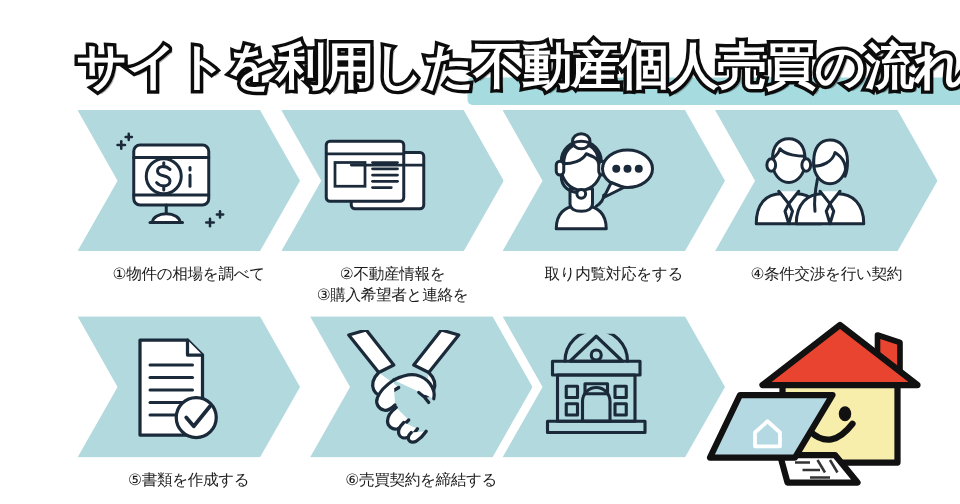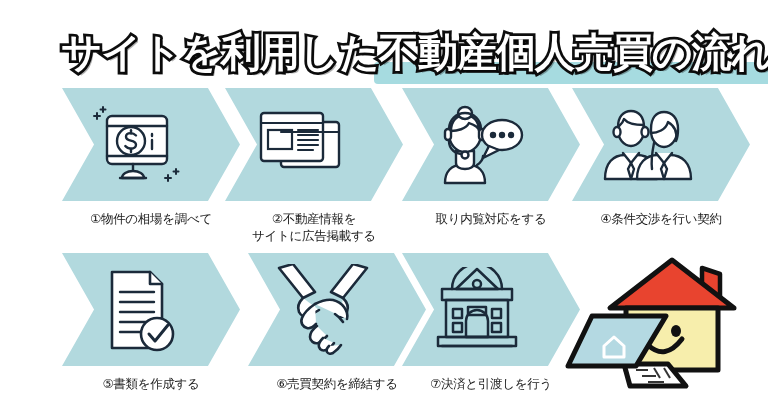--- a/index.html
+++ b/index.html
@@ -161,21 +161,21 @@
             <line x1="47" y1="35" x2="67" y2="35"></line>
             <line x1="47" y1="40" x2="67" y2="40"></line>
             <line x1="47" y1="45" x2="62" y2="45"></line>
             <line x1="30" y1="27" x2="88" y2="27"></line>
           </g>
         </svg>
       </div>
     </div>
     <div class="step-label">
       <span class="ln">②不動産情報を</span>
-      <span class="ln">サイトに広告掲載する</span>
+      <span class="ln">③購入希望者と連絡を</span>
     </div>
   </div>
 
   <div class="step" style="left:402px;">
     <div class="chev">
       <div class="icon-wrap">
         <svg width="100" height="88" viewBox="0 0 100 88">
           <g fill="#ffffff" stroke="#1b2a3a" stroke-width="2.4" stroke-linecap="round" stroke-linejoin="round">
             <path d="M18 82c0-12 7-18 16-18h8c9 0 16 6 16 18z"></path>
             <path d="M29 50h18v12c0 4-4 6-9 6s-9-2-9-6z"></path>
@@ -298,23 +298,20 @@
             <rect x="25" y="42" width="9" height="9"></rect>
             <rect x="25" y="56" width="9" height="9"></rect>
             <rect x="64" y="42" width="9" height="9"></rect>
             <rect x="64" y="56" width="9" height="9"></rect>
             <rect x="40" y="40" width="18" height="8"></rect>
             <path d="M38 70V54a11 11 0 0 1 22 0v16z"></path>
           </g>
         </svg>
       </div>
     </div>
-    <div class="step-label">
-      <span class="ln">⑦決済と引渡しを行う</span>
-    </div>
   </div>
 </div>
 
 <div id="mascot">
   <svg width="212" height="157" viewBox="0 0 212 157">
 
     <path d="M146 22l18 6v26l-18-8z" fill="#e8442f" stroke="#111111" stroke-width="4.5" stroke-linejoin="round"></path>
 
     <path d="M116 14L54 62h124z" fill="#e8442f" stroke="#111111" stroke-width="5" stroke-linejoin="round"></path>
 

